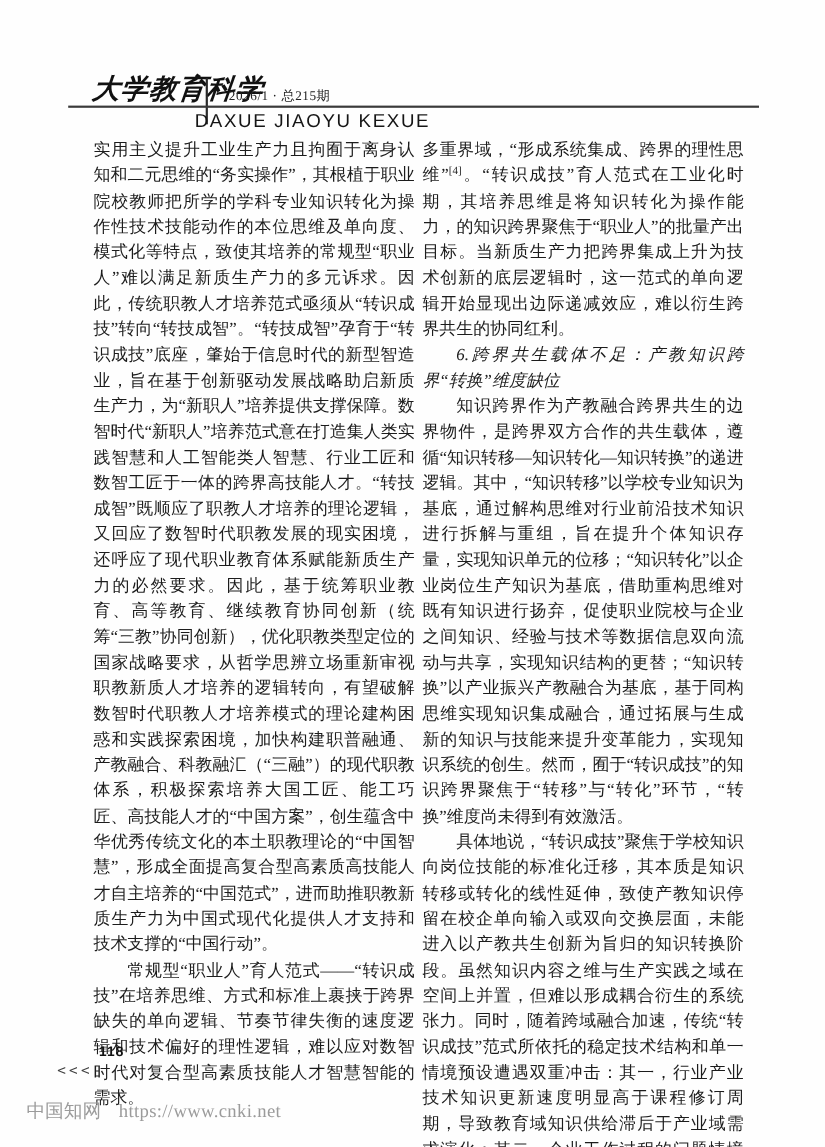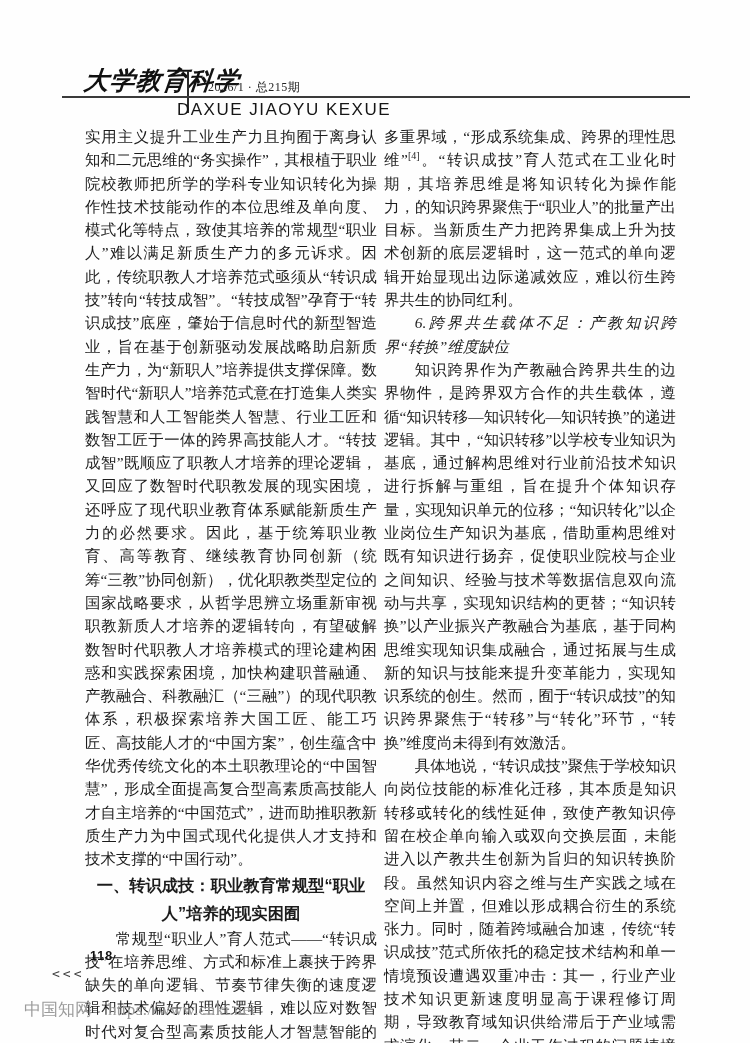--- a/index.html
+++ b/index.html
@@ -83,21 +83,20 @@
 <div class="page">
 
   <div class="calligraphy">大学教育科学</div>
   <div class="header-vline"></div>
   <div class="header-issue">2026/1 · 总215期</div>
   <div class="header-hline"></div>
   <div class="header-pinyin">DAXUE JIAOYU KEXUE</div>
 
   <div class="col col-left">
     <p class="cont">实用主义提升工业生产力且拘囿于离身认知和二元思维的“务实操作”，其根植于职业院校教师把所学的学科专业知识转化为操作性技术技能动作的本位思维及单向度、模式化等特点，致使其培养的常规型“职业人”难以满足新质生产力的多元诉求。因此，传统职教人才培养范式亟须从“转识成技”转向“转技成智”。“转技成智”孕育于“转识成技”底座，肇始于信息时代的新型智造业，旨在基于创新驱动发展战略助启新质生产力，为“新职人”培养提供支撑保障。数智时代“新职人”培养范式意在打造集人类实践智慧和人工智能类人智慧、行业工匠和数智工匠于一体的跨界高技能人才。“转技成智”既顺应了职教人才培养的理论逻辑，又回应了数智时代职教发展的现实困境，还呼应了现代职业教育体系赋能新质生产力的必然要求。因此，基于统筹职业教育、高等教育、继续教育协同创新（统筹“三教”协同创新），优化职教类型定位的国家战略要求，从哲学思辨立场重新审视职教新质人才培养的逻辑转向，有望破解数智时代职教人才培养模式的理论建构困惑和实践探索困境，加快构建职普融通、产教融合、科教融汇（“三融”）的现代职教体系，积极探索培养大国工匠、能工巧匠、高技能人才的“中国方案”，创生蕴含中华优秀传统文化的本土职教理论的“中国智慧”，形成全面提高复合型高素质高技能人才自主培养的“中国范式”，进而助推职教新质生产力为中国式现代化提供人才支持和技术支撑的“中国行动”。</p>
-    <p class="section-heading">一、转识成技：职业教育常规型“职业人”培养的现实困囿</p>
     <p>常规型“职业人”育人范式——“转识成技”在培养思维、方式和标准上裹挟于跨界缺失的单向逻辑、节奏节律失衡的速度逻辑和技术偏好的理性逻辑，难以应对数智时代对复合型高素质技能人才智慧智能的需求。</p>
 
   </div>
 
   <div class="col col-right">
     <p class="cont"><span>多重界域，“形成系统集成、跨界的理性思维”</span><sup class="ref">[4]</sup><span>。“转识成技”育人范式在工业化时期，其培养思维是将知识转化为操作能力，的知识跨界聚焦于“职业人”的批量产出目标。当新质生产力把跨界集成上升为技术创新的底层逻辑时，这一范式的单向逻辑开始显现出边际递减效应，难以衍生跨界共生的协同红利。</span></p>
     <p class="sub-italic">6.跨界共生载体不足：产教知识跨界“转换”维度缺位</p>
     <p>知识跨界作为产教融合跨界共生的边界物件，是跨界双方合作的共生载体，遵循“知识转移—知识转化—知识转换”的递进逻辑。其中，“知识转移”以学校专业知识为基底，通过解构思维对行业前沿技术知识进行拆解与重组，旨在提升个体知识存量，实现知识单元的位移；“知识转化”以企业岗位生产知识为基底，借助重构思维对既有知识进行扬弃，促使职业院校与企业之间知识、经验与技术等数据信息双向流动与共享，实现知识结构的更替；“知识转换”以产业振兴产教融合为基底，基于同构思维实现知识集成融合，通过拓展与生成新的知识与技能来提升变革能力，实现知识系统的创生。然而，囿于“转识成技”的知识跨界聚焦于“转移”与“转化”环节，“转换”维度尚未得到有效激活。</p>
     <p>具体地说，“转识成技”聚焦于学校知识向岗位技能的标准化迁移，其本质是知识转移或转化的线性延伸，致使产教知识停留在校企单向输入或双向交换层面，未能进入以产教共生创新为旨归的知识转换阶段。虽然知识内容之维与生产实践之域在空间上并置，但难以形成耦合衍生的系统张力。同时，随着跨域融合加速，传统“转识成技”范式所依托的稳定技术结构和单一情境预设遭遇双重冲击：其一，行业产业技术知识更新速度明显高于课程修订周期，导致教育域知识供给滞后于产业域需求演化；其二，企业工作过程的问题情境日益呈现多域交织特征，职业院校原来注重单一领域知识整合而非多元领域的知识协同，已无法为岗位现场提供系统性解决方案。由此，产教融合知识跨界在“转换”维度的缺位阻滞了产教知识系统的持续创生，亟须完善跨界共生载体，以实现由“知识位移”经“结构更替”向“系统创生”的链式中介效应。</p>
   </div>

